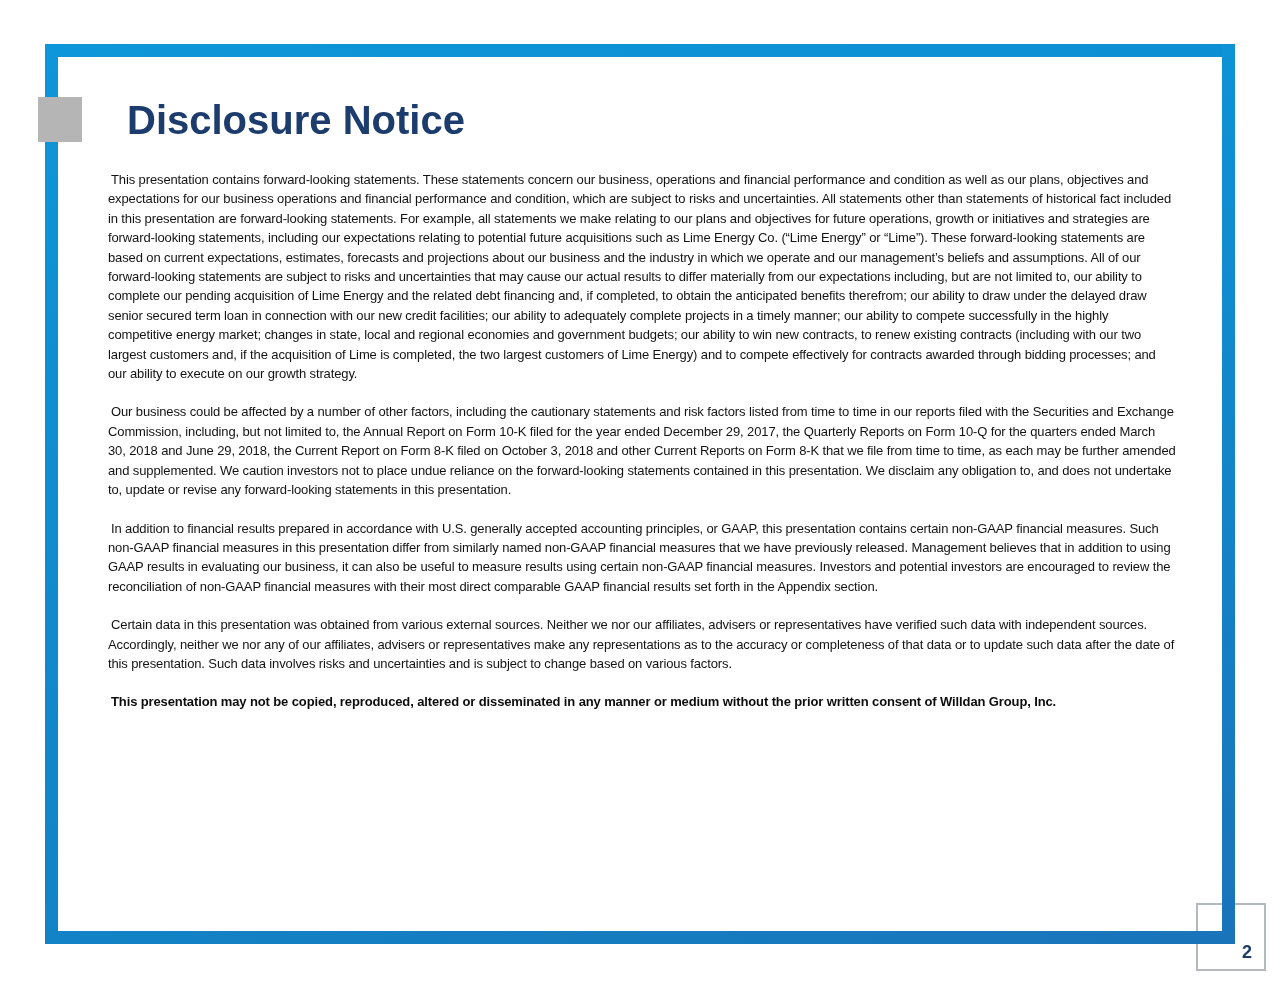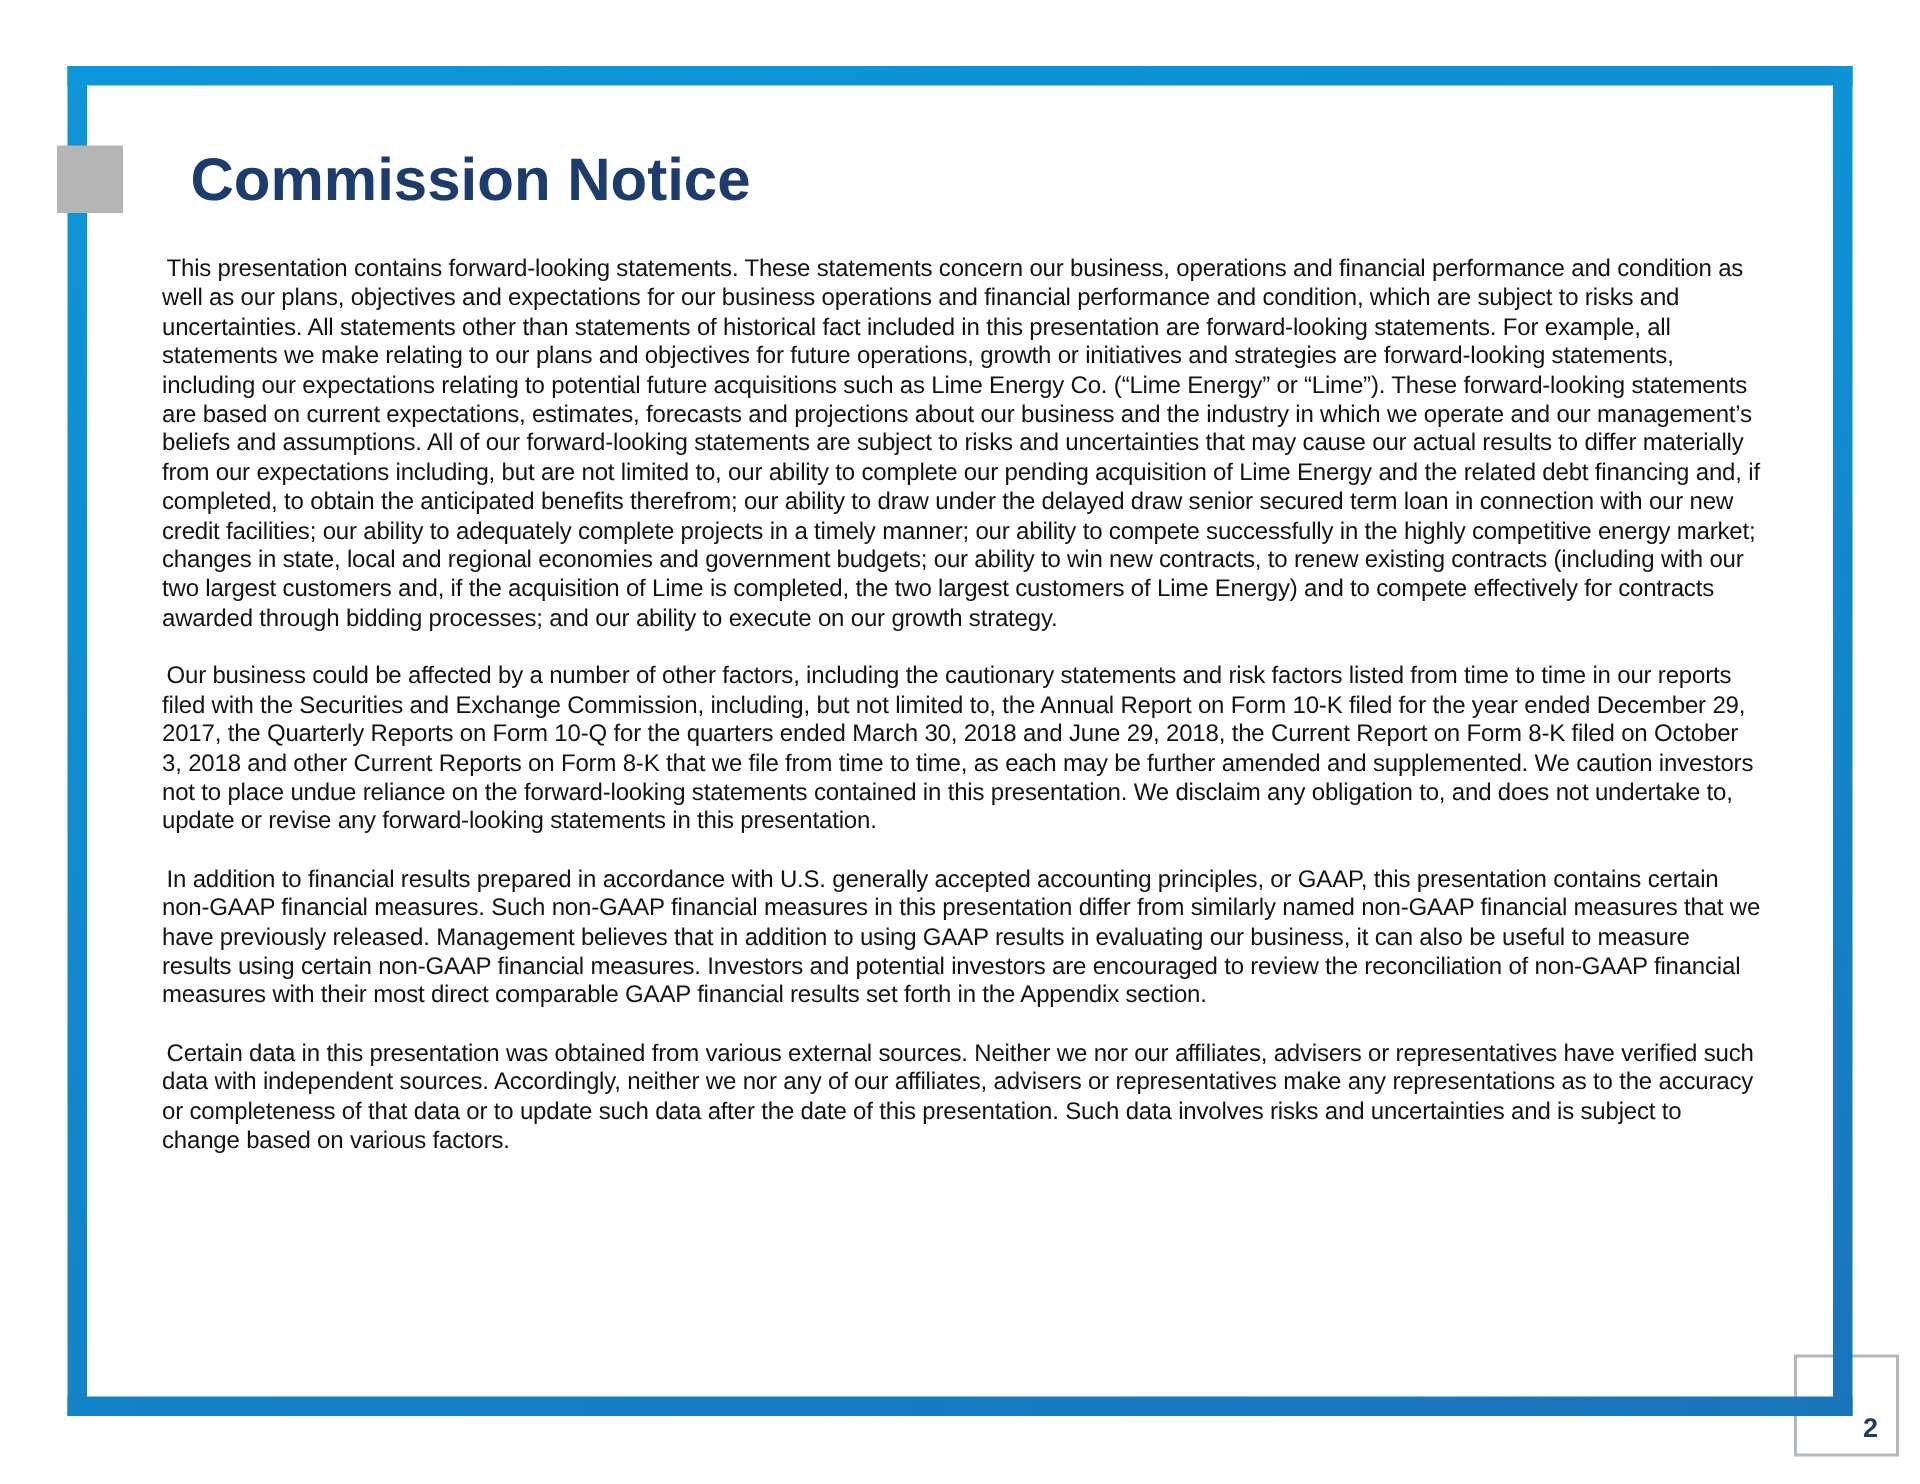--- a/index.html
+++ b/index.html
@@ -46,45 +46,46 @@
     font-size: 40px; line-height: 46px;
     font-weight: bold;
     color: #1d3c6e;
     letter-spacing: 0px;
   }
 
   .body-text {
     position: absolute; z-index: 1;
     left: 108px; top: 170px; width: 1068px;
     color: #131313;
-    font-size: 16px;
+    font-size: 13px;
     line-height: 19.4px;
     letter-spacing: -0.12px;
   }
   .body-text p { margin: 0 0 19px 0; text-indent: 3px; }
   .body-text p.bold { font-weight: bold; color: #0d0d0d; }
 </style>
 </head>
 <body>
 
 <div class="canvas">
 
   <div class="frame-bar frame-top"></div>
   <div class="frame-bar frame-left"></div>
   <div class="frame-bar frame-right"></div>
   <div class="frame-bar frame-bottom"></div>
 
   <div class="accent-square"></div>
 
-  <h1 class="slide-title">Commission Notice</h1>
+  <h1 class="slide-title">Disclosure Notice</h1>
 
   <div class="body-text">
     <p>This presentation contains forward-looking statements. These statements concern our business, operations and financial performance and condition as well as our plans, objectives and expectations for our business operations and financial performance and condition, which are subject to risks and uncertainties. All statements other than statements of historical fact included in this presentation are forward-looking statements. For example, all statements we make relating to our plans and objectives for future operations, growth or initiatives and strategies are forward-looking statements, including our expectations relating to potential future acquisitions such as Lime Energy Co. (“Lime Energy” or “Lime”). These forward-looking statements are based on current expectations, estimates, forecasts and projections about our business and the industry in which we operate and our management’s beliefs and assumptions. All of our forward-looking statements are subject to risks and uncertainties that may cause our actual results to differ materially from our expectations including, but are not limited to, our ability to complete our pending acquisition of Lime Energy and the related debt financing and, if completed, to obtain the anticipated benefits therefrom; our ability to draw under the delayed draw senior secured term loan in connection with our new credit facilities; our ability to adequately complete projects in a timely manner; our ability to compete successfully in the highly competitive energy market; changes in state, local and regional economies and government budgets; our ability to win new contracts, to renew existing contracts (including with our two largest customers and, if the acquisition of Lime is completed, the two largest customers of Lime Energy) and to compete effectively for contracts awarded through bidding processes; and our ability to execute on our growth strategy.</p>
     <p>Our business could be affected by a number of other factors, including the cautionary statements and risk factors listed from time to time in our reports filed with the Securities and Exchange Commission, including, but not limited to, the Annual Report on Form 10-K filed for the year ended December 29, 2017, the Quarterly Reports on Form 10-Q for the quarters ended March 30, 2018 and June 29, 2018, the Current Report on Form 8-K filed on October 3, 2018 and other Current Reports on Form 8-K that we file from time to time, as each may be further amended and supplemented. We caution investors not to place undue reliance on the forward-looking statements contained in this presentation. We disclaim any obligation to, and does not undertake to, update or revise any forward-looking statements in this presentation.</p>
     <p>In addition to financial results prepared in accordance with U.S. generally accepted accounting principles, or GAAP, this presentation contains certain non-GAAP financial measures. Such non-GAAP financial measures in this presentation differ from similarly named non-GAAP financial measures that we have previously released. Management believes that in addition to using GAAP results in evaluating our business, it can also be useful to measure results using certain non-GAAP financial measures. Investors and potential investors are encouraged to review the reconciliation of non-GAAP financial measures with their most direct comparable GAAP financial results set forth in the Appendix section.</p>
     <p>Certain data in this presentation was obtained from various external sources. Neither we nor our affiliates, advisers or representatives have verified such data with independent sources. Accordingly, neither we nor any of our affiliates, advisers or representatives make any representations as to the accuracy or completeness of that data or to update such data after the date of this presentation. Such data involves risks and uncertainties and is subject to change based on various factors.</p>
+    <p class="bold">This presentation may not be copied, reproduced, altered or disseminated in any manner or medium without the prior written consent of Willdan Group, Inc.</p>
   </div>
 
   <div class="page-box">
     <span class="page-num">2</span>
   </div>
 
 </div>
 
 </body></html>

